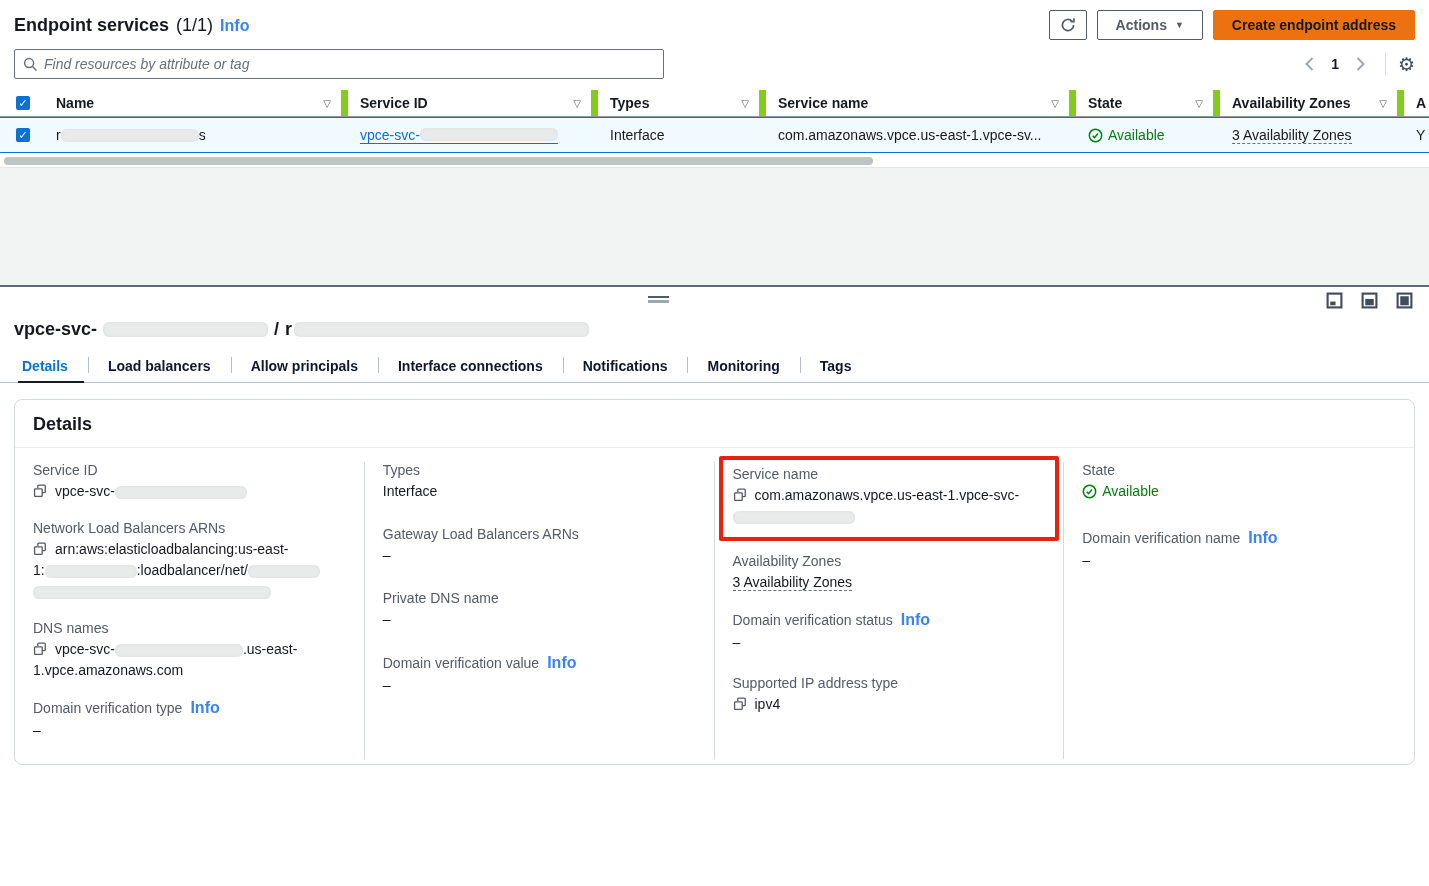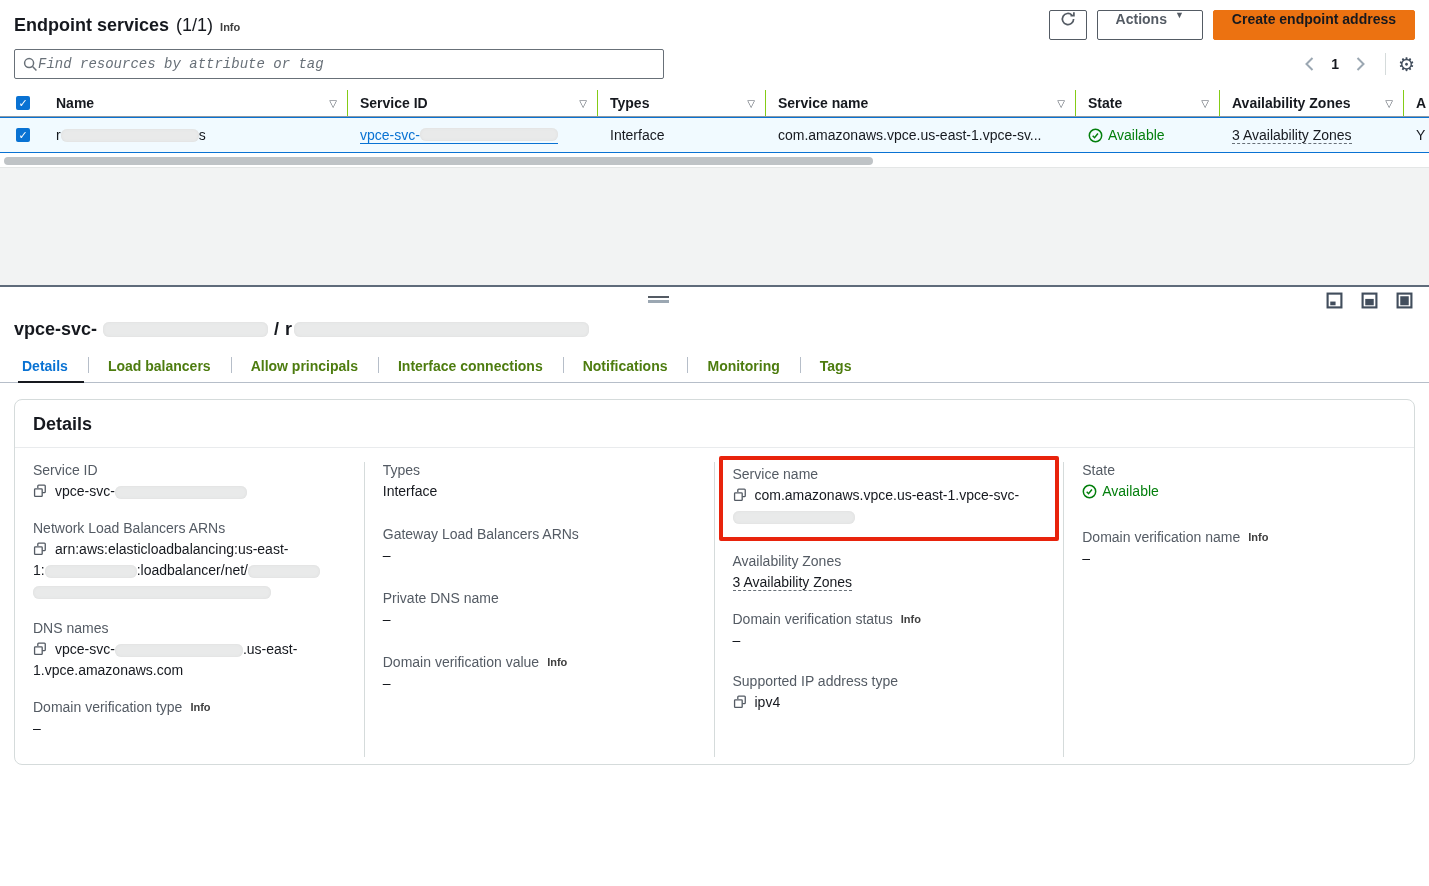--- a/index.html
+++ b/index.html
@@ -9,45 +9,45 @@
     font-size: 14px; color:#16191f; background:#fff; overflow:hidden;
   }
   .page { width:1429px; height:765px; display:flex; flex-direction:column; }
 
   
   .top-section { background:#fff; }
   .header-row { display:flex; align-items:center; justify-content:space-between; padding:10px 14px 0 14px; height:40px; }
   .title-area { display:flex; align-items:baseline; gap:7px; }
   .page-title { font-size:18px; font-weight:700; }
   .res-count { font-size:18px; font-weight:400; color:#16191f; }
-  .info-link { font-size:11px; font-weight:700; color:#404040; cursor:pointer; }
+  .info-link { font-size:16px; font-weight:700; color:#3b82f6; cursor:pointer; }
   .header-actions { display:flex; gap:10px; align-items:center; }
   .btn { height:30px; border:1px solid #545b64; border-radius:2px; background:#fff; color:#545b64;
-         font-weight:700; font-size:14px; display:inline-flex; align-items:flex-start; justify-content:center; gap:8px;
+         font-weight:700; font-size:14px; display:inline-flex; align-items:center; justify-content:center; gap:8px;
          padding:0 18px; cursor:pointer; font-family:inherit; }
   .btn.icon-only { width:38px; padding:0; }
   .btn.primary { background:#ec7211; border-color:#ec7211; color:#16191f; }
   .caret { font-size:9px; line-height:1; }
 
   .toolbar-row { display:flex; align-items:center; justify-content:space-between; padding:8px 14px 0 14px; height:40px; }
-  .search-box { width:650px; height:30px; border:1px solid #687078; border-radius:2px; display:flex; align-items:center; padding:0 8px; background:#fff;font-family:Liberation Mono, monospace; }
+  .search-box { width:650px; height:30px; border:1px solid #687078; border-radius:2px; display:flex; align-items:center; padding:0 8px; gap:6px; background:#fff; }
   .search-box svg { flex:none; color:#687078; }
   .search-box input { border:none; outline:none; flex:1; font-size:14px; font-style:italic; color:#16191f; font-family:inherit; background:transparent; }
   .search-box input::placeholder { color:#687078; font-style:italic; }
   .pager { display:flex; align-items:center; gap:6px; color:#687078; }
   .pager .chev { width:24px; height:24px; display:flex; align-items:center; justify-content:center; color:#9ba7b2; cursor:pointer; }
   .pager .num { font-weight:700; color:#16191f; padding:0 4px; cursor:pointer; }
   .pager .vdiv { width:1px; height:22px; background:#d5dbdb; margin:0 6px; }
   .gear { font-size:19px; color:#414d5c; cursor:pointer; line-height:1; }
 
   
   .table { margin-top:10px; }
   .thead { display:flex; height:27px; align-items:center; border-bottom:1px solid #8d99a2; }
   .th { display:flex; align-items:center; justify-content:space-between; height:100%; padding:0 10px 0 12px;
-        font-weight:700; color:#16191f; border-right:1px solid #84cc16; overflow:hidden; white-space:nowrap; }
+        font-weight:700; color:#16191f; border-right:7px solid #84cc16; overflow:hidden; white-space:nowrap; }
   .th .sort { color:#545b64; font-size:10px; margin-left:6px; cursor:pointer; }
   .cb-col { width:44px; flex:none; display:flex; align-items:center; justify-content:center; border-right:none; }
   .c-name{width:304px;flex:none;} .c-sid{width:250px;flex:none;} .c-types{width:168px;flex:none;}
   .c-sname{width:310px;flex:none;} .c-state{width:144px;flex:none;} .c-az{width:184px;flex:none;}
   .c-last{flex:1; border-right:none;}
   .trow { display:flex; height:36px; align-items:center; background:#f1faff; border-top:1px solid #0972d3; border-bottom:1px solid #0972d3; }
   .td { padding:0 10px 0 12px; overflow:hidden; white-space:nowrap; display:flex; align-items:center; }
   .checkbox { width:14px; height:14px; background:#0972d3; border-radius:2px; color:#fff; font-size:11px; line-height:14px; text-align:center; cursor:pointer; }
   .redact { display:inline-block; height:13px; border-radius:6px; background:#e9eaea; box-shadow:inset 0 0 3px #dcdddd; vertical-align:middle; }
   .link { color:#0972d3; text-decoration:none; cursor:pointer; }
@@ -64,21 +64,21 @@
   .panel-top { height:26px; position:relative; }
   .drag-handle { position:absolute; left:648px; top:9px; width:21px; cursor:row-resize; }
   .drag-handle .b1 { height:2px; background:#545b64; margin-bottom:2px; }
   .drag-handle .b2 { height:3px; background:#9ba7b2; }
   .layout-icons { position:absolute; right:16px; top:5px; display:flex; gap:18px; color:#414d5c; }
   .layout-icons svg { cursor:pointer; }
   .panel-title { padding:6px 14px 0 14px; font-size:18px; font-weight:700; display:flex; align-items:center; gap:6px; white-space:nowrap; }
   .panel-title .redact { height:15px; }
 
   .tabs { display:flex; align-items:stretch; margin-top:10px; padding:0 14px; border-bottom:1px solid #b6bec9; height:33px; }
-  .tab { display:flex; align-items:center; padding:0 20px; font-weight:700; color:#4d7c0f; cursor:pointer; position:relative; white-space:nowrap; }
+  .tab { display:flex; align-items:center; padding:0 20px; font-weight:700; color:#0f172a; cursor:pointer; position:relative; white-space:nowrap; }
   .tab:first-child { padding-left:8px; }
   .tab + .tab::before { content:""; position:absolute; left:0; top:7px; height:16px; width:1px; background:#b6bec9; }
   .tab.active { color:#0972d3; }
   .tab.active::after { content:""; position:absolute; left:4px; right:4px; bottom:-1px; height:2px; background:#16191f; }
 
   .details-card { margin:16px 14px 0 14px; background:#fff; border:1px solid #d5dbdb; border-radius:8px; height:366px; overflow:hidden; }
   .card-header { padding:14px 18px 12px 18px; border-bottom:1px solid #e9ebed; }
   .card-header h2 { font-size:18px; font-weight:700; }
   .card-body { display:grid; grid-template-columns:1fr 1fr 1fr 1fr; padding:14px 0 0 0; }
   .dcol { padding:0 18px; }

